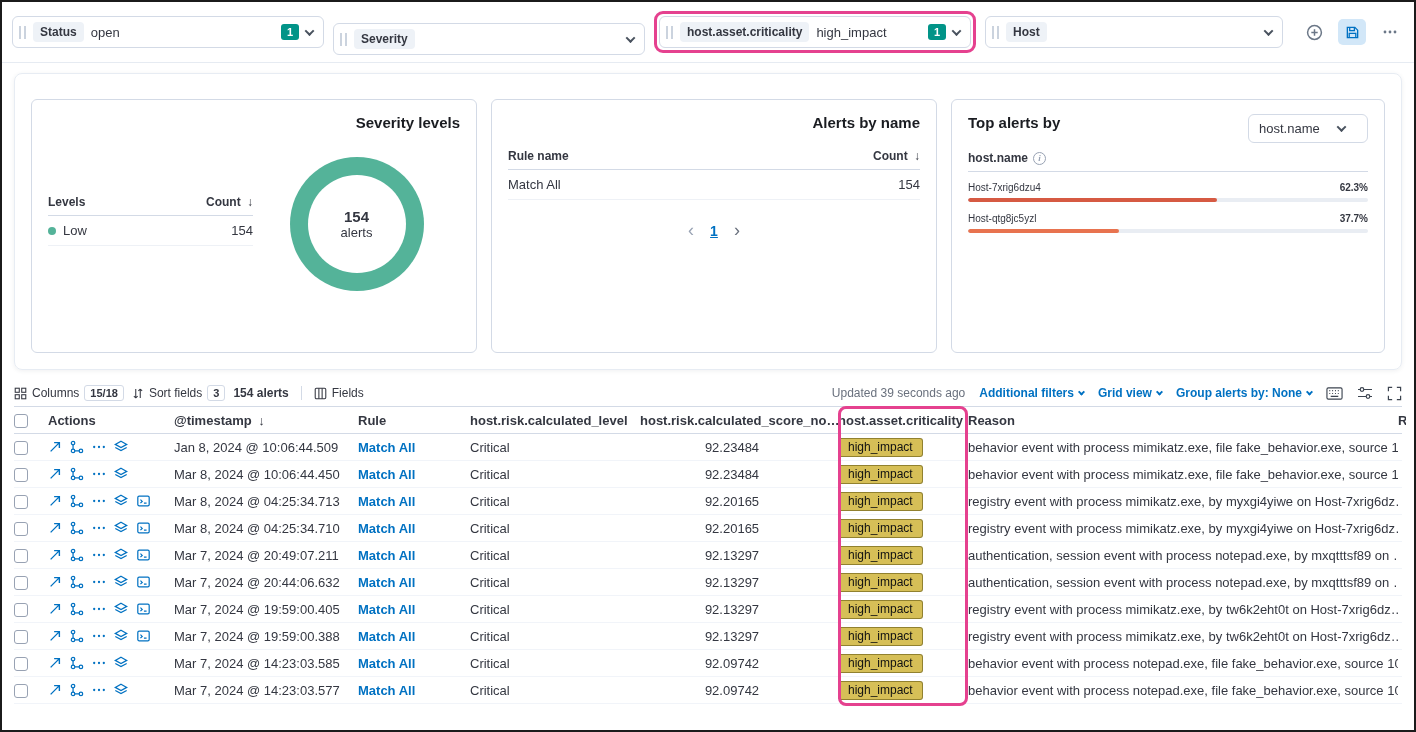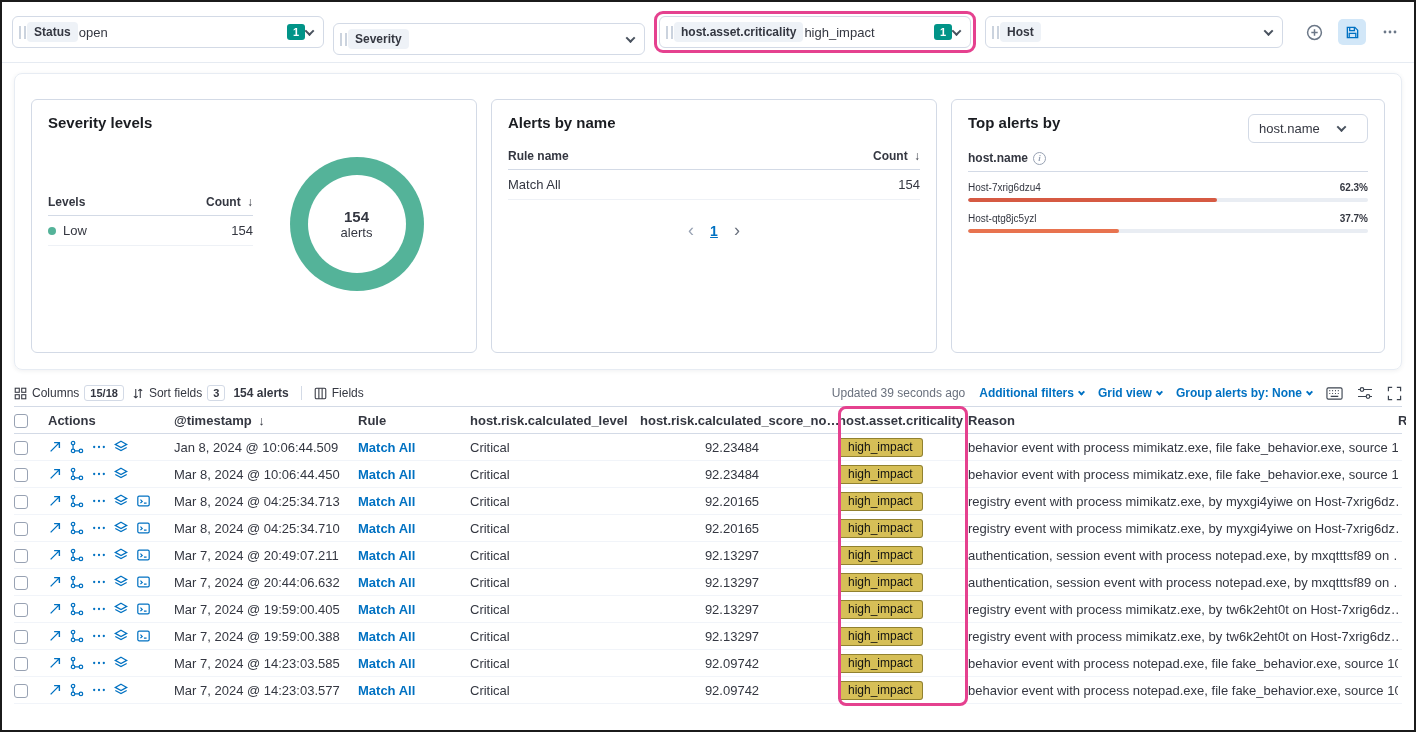--- a/index.html
+++ b/index.html
@@ -13,21 +13,21 @@
     --border:#d3dae6;
     --text:#343741;
     --subtle:#69707d;
   }
   *{box-sizing:border-box;}
   body{margin:0;background:#fff;font-family:"Liberation Sans",sans-serif;color:var(--text);}
   .page{width:1416px;height:732px;border:2px solid #1b1b1b;background:#fff;overflow:hidden;display:flex;flex-direction:column;}
 
   
   .filter-bar{display:flex;align-items:center;gap:9px;padding:7px 10px;border-bottom:1px solid #e6ebf2;flex:0 0 auto;}
-  .filter{display:flex;align-items:center;height:32px;border:1px solid var(--border);border-radius:6px;background:#fff;padding:0 10px 0 6px;gap:1px;font-size:13px;}
+  .filter{display:flex;align-items:center;height:32px;border:1px solid var(--border);border-radius:6px;background:#fff;padding:0 10px 0 6px;gap:7px;font-size:13px;}
   .f-status{width:312px;}
   .f-severity{width:312px;margin-top:14px;}
   .f-host{flex:1;}
   .hl-wrap{border:3px solid var(--pink);border-radius:9px;padding:2px;display:flex;}
   .hl-wrap .filter{flex:1;border-color:var(--border);}
   .grip{width:7px;height:13px;border-left:2px solid #cbd3de;border-right:2px solid #cbd3de;flex:0 0 auto;}
   .f-label{background:#eef2f7;border-radius:4px;padding:3px 7px;font-size:12px;font-weight:700;color:var(--text);}
   .f-value{color:var(--text);}
   .f-badge{margin-left:auto;background:var(--badge-teal);color:#fff;font-size:11px;font-weight:700;border-radius:3px;padding:2px 6px;}
   .chev{width:7px;height:7px;border-right:2px solid #49525e;border-bottom:2px solid #49525e;transform:rotate(45deg) translate(-1px,-1px);flex:0 0 auto;}
@@ -40,21 +40,21 @@
   
   .panel{margin:10px 12px 12px;border:1px solid #e7ecf3;border-radius:8px;box-shadow:0 1px 4px rgba(50,60,80,.08);padding:12px 16px 16px;flex:0 0 auto;}
   .panel-head{display:flex;align-items:center;gap:20px;}
   .collapse{padding:4px;cursor:pointer;}
   .collapse .chev{width:8px;height:8px;}
   .tabs{display:flex;border:1px solid var(--border);border-radius:6px;overflow:hidden;align-items:stretch;}
   .tab{padding:6px 15px;font-size:13px;font-weight:600;color:var(--accent);cursor:pointer;background:#fff;}
   .tab.active{background:var(--accent);color:#fff;border-radius:5px;font-weight:700;}
   .cards{display:flex;gap:14px;margin-top:13px;}
   .card{border:1px solid var(--border);border-radius:6px;padding:14px 16px;height:254px;background:#fff;}
-  .card h3{margin:0 0 12px;font-size:15px;color:#1a1c21;}
+  .card h3{margin:0 0 12px;font-size:15px;color:#1a1c21;text-align:right;}
   .card1{flex:0 0 446px;}
   .card2{flex:0 0 446px;}
   .card3{flex:1;}
   .sev-wrap{display:flex;align-items:center;}
   .mini-table{width:205px;font-size:12px;}
   .mt-head{display:flex;justify-content:space-between;font-weight:700;padding:6px 0;border-bottom:1px solid var(--border);color:var(--text);}
   .mt-row{display:flex;justify-content:space-between;align-items:center;padding:7px 0;border-bottom:1px solid #eef1f6;font-size:13px;}
   .dot{display:inline-block;width:8px;height:8px;border-radius:50%;background:var(--teal);margin-right:7px;}
   .donut-zone{flex:1;display:flex;justify-content:center;padding-top:14px;}
   .donut{width:134px;height:134px;border-radius:50%;background:var(--teal);display:flex;align-items:center;justify-content:center;}

